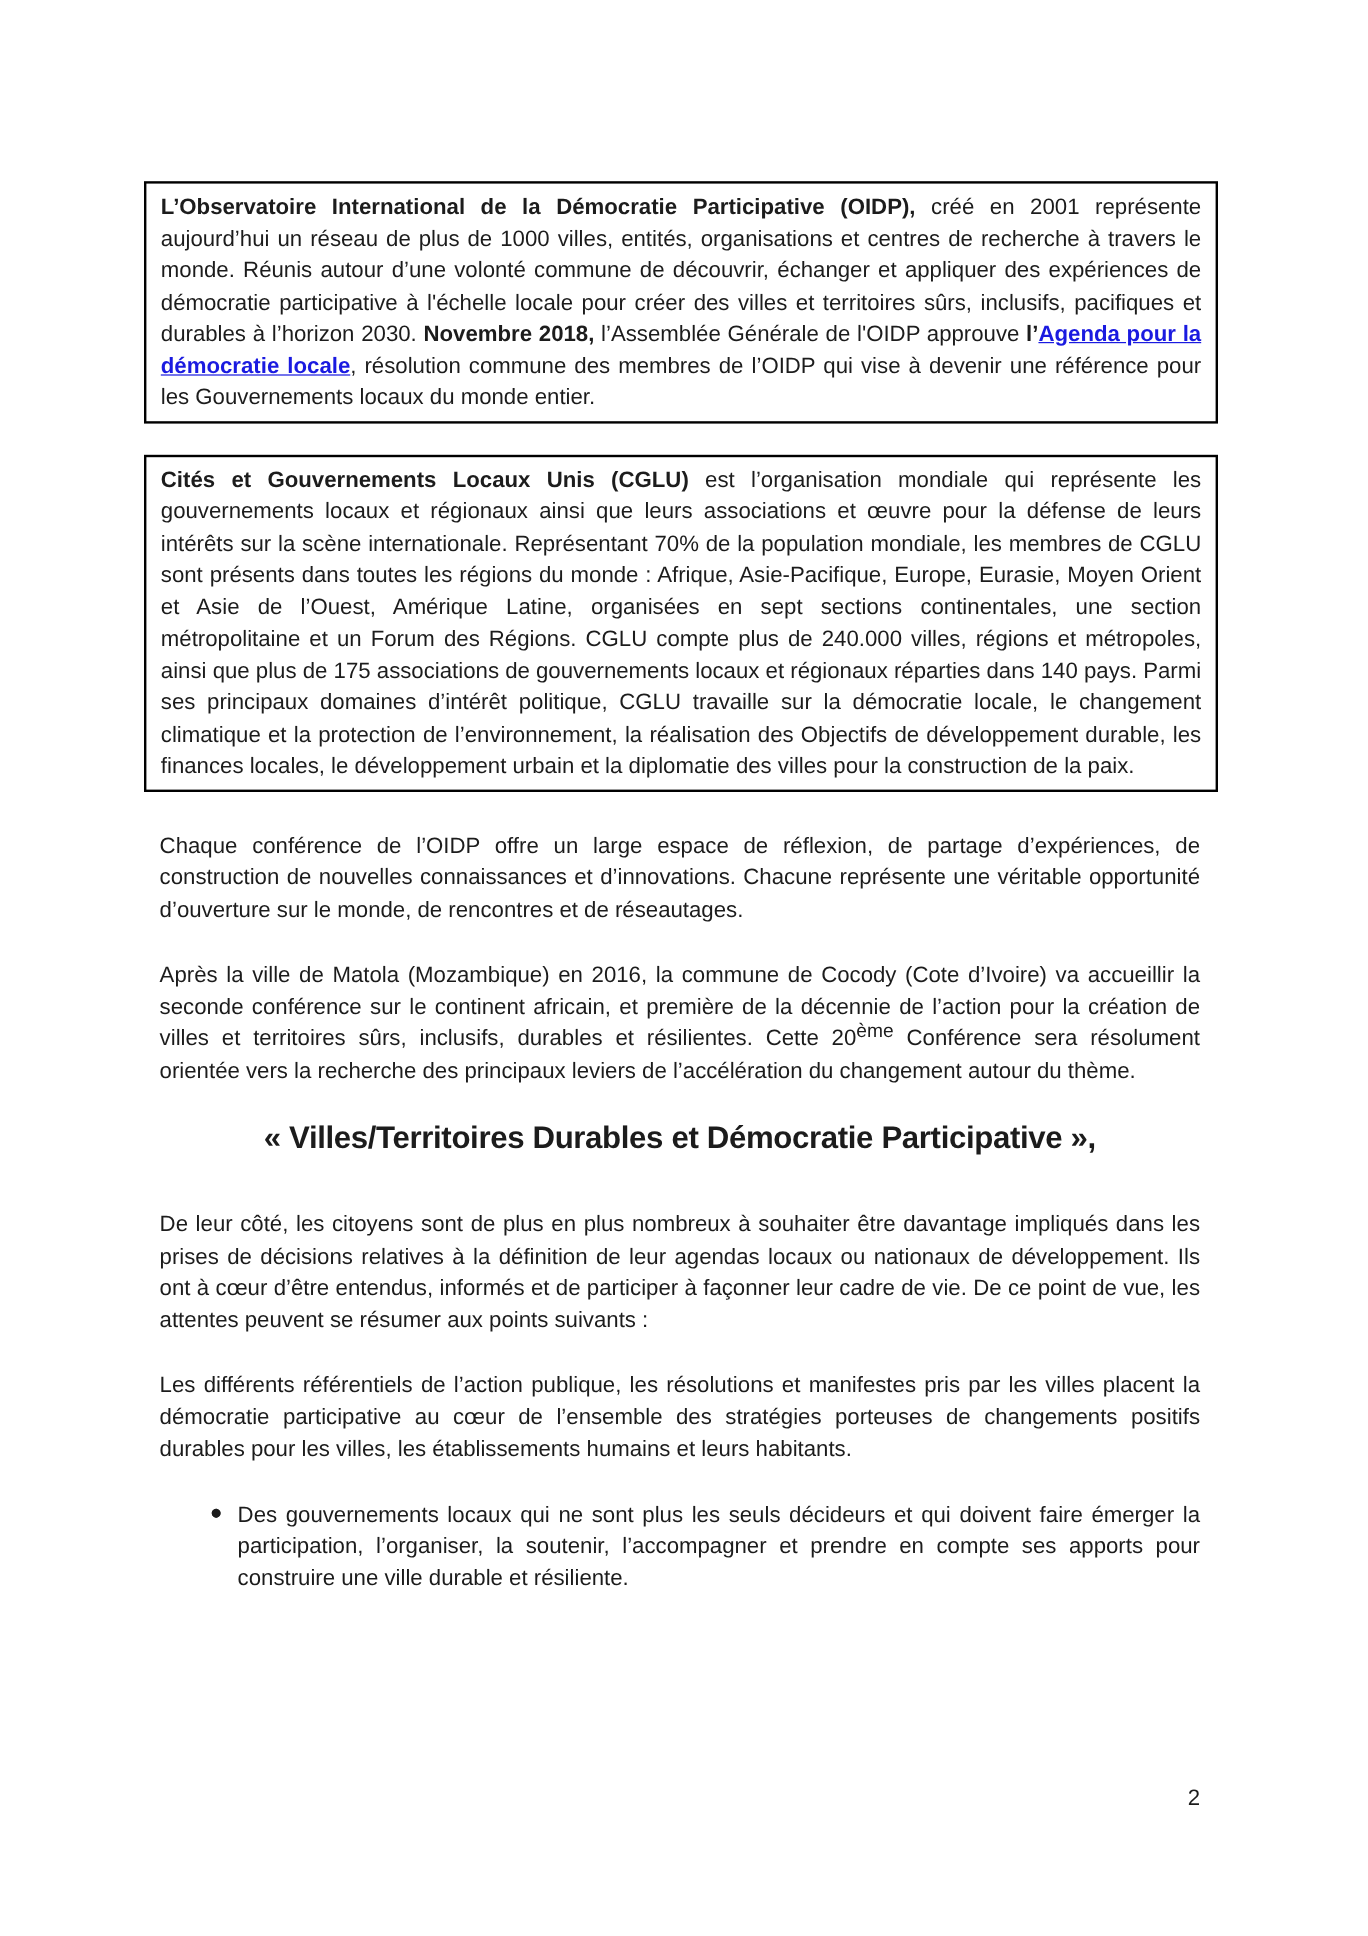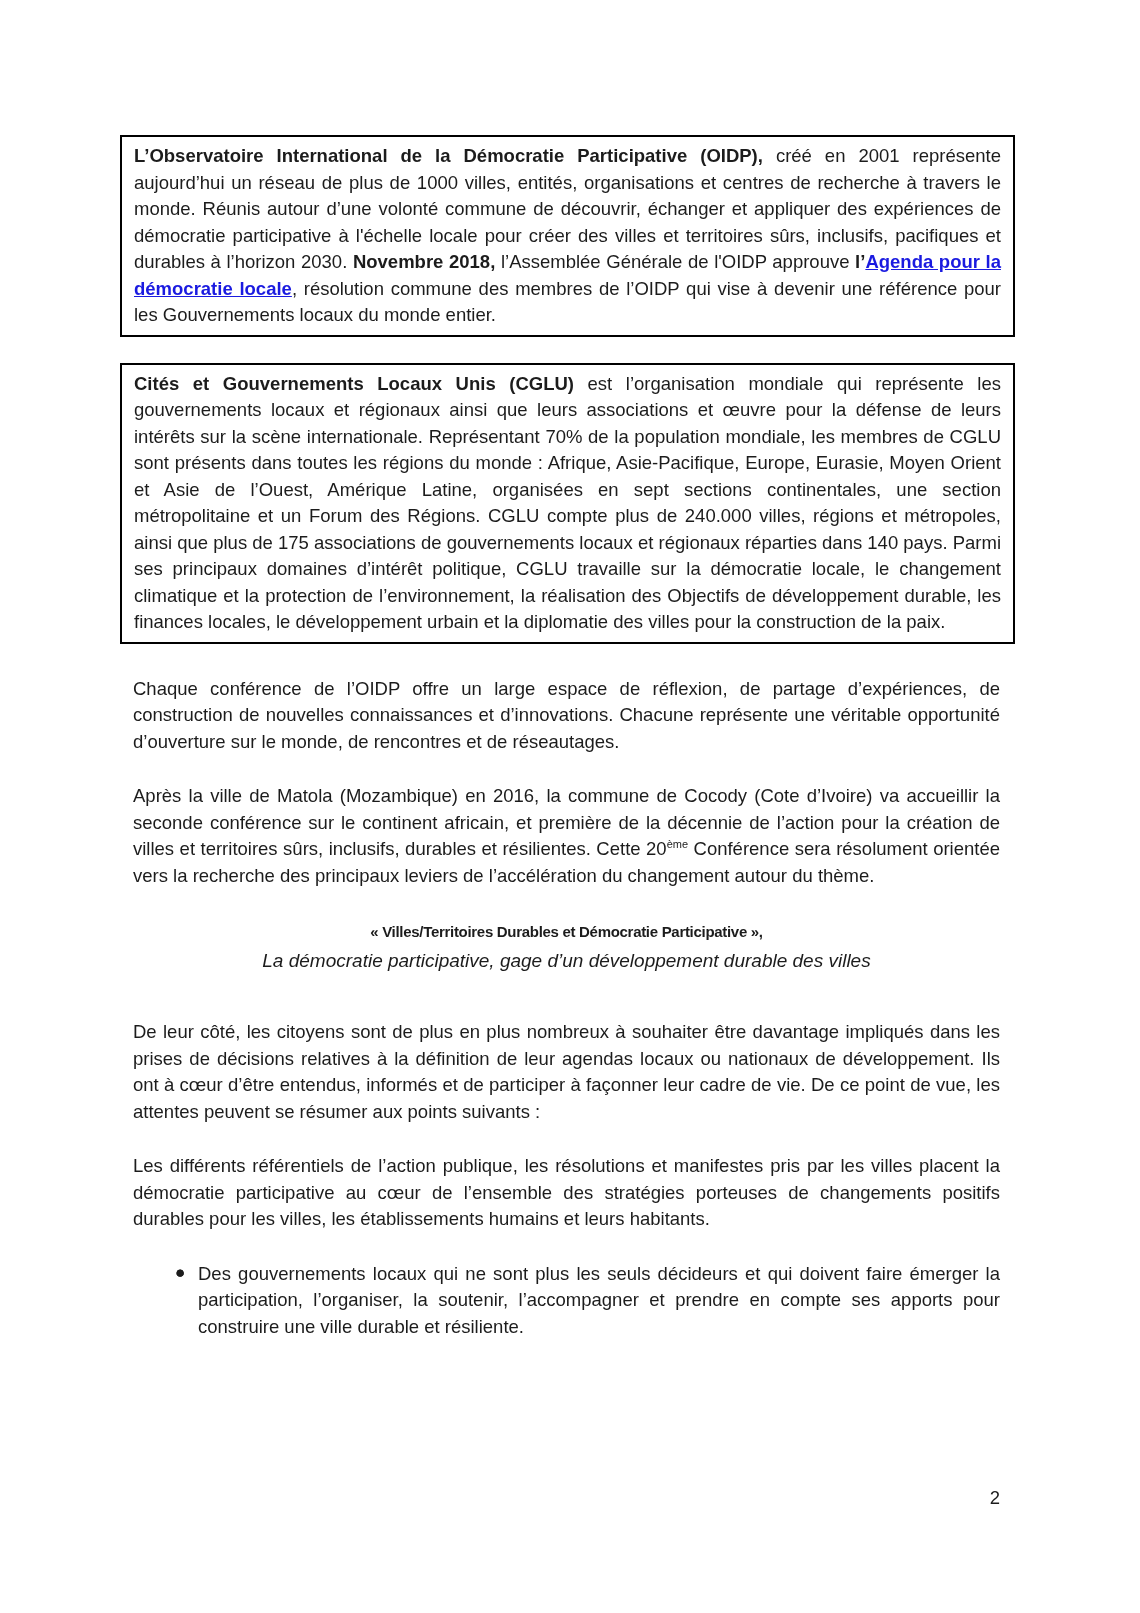--- a/index.html
+++ b/index.html
@@ -15,21 +15,21 @@
     font-family: "Liberation Sans", sans-serif;
     color: #1c1c1c;
     overflow: hidden;
   }
   .content {
     padding: 135px 140px 0 133px;
   }
   .box {
     border: 2px solid #000000;
     padding: 6px 12px;
-    margin: 0 -15px 26px -13px;
+    margin: 16px -15px 26px -13px;
     text-align: justify;
   }
   .box:nth-of-type(2) {
     margin-bottom: 32px;
   }
   .box p {
     margin: 0;
   }
   p, li {
     font-size: 18.5px;
@@ -44,21 +44,21 @@
     color: #1a1ae0;
     font-weight: bold;
     text-decoration: underline;
     cursor: pointer;
   }
   .heading-block {
     margin: 22px 0 44px 0;
     text-align: center;
   }
   .heading-title {
-    font-size: 15px;
+    font-size: 26px;
     font-weight: bold;
     line-height: 30px;
     letter-spacing: -0.3px;
   }
   .heading-subtitle {
     font-size: 19px;
     font-style: italic;
     line-height: 28px;
   }
   ul.bullet-list {
@@ -79,21 +79,21 @@
     font-size: 17px;
   }
   .page-number {
     position: absolute;
     top: 1487px;
     right: 140px;
     font-size: 18.5px;
     color: #1c1c1c;
   }
   sup {
-    font-size: 11px;
+    font-size: 16px;
     line-height: 0;
   }
 </style>
 </head>
 <body>
 
 <div class="page">
   <div class="content">
 
     <div class="box">
@@ -103,21 +103,20 @@
     <div class="box">
       <p><b>Cités et Gouvernements Locaux Unis (CGLU)</b><span> est l’organisation mondiale qui représente les gouvernements locaux et régionaux ainsi que leurs associations et œuvre pour la défense de leurs intérêts sur la scène internationale. Représentant 70% de la population mondiale, les membres de CGLU sont présents dans toutes les régions du monde : Afrique, Asie-Pacifique, Europe, Eurasie, Moyen Orient et Asie de l’Ouest, Amérique Latine, organisées en sept sections continentales, une section métropolitaine et un Forum des Régions. CGLU compte plus de 240.000 villes, régions et métropoles, ainsi que plus de 175 associations de gouvernements locaux et régionaux réparties dans 140 pays. Parmi ses principaux domaines d’intérêt politique, CGLU travaille sur la démocratie locale, le changement climatique et la protection de l’environnement, la réalisation des Objectifs de développement durable, les finances locales, le développement urbain et la diplomatie des villes pour la construction de la paix.</span></p>
     </div>
 
     <p>Chaque conférence de l’OIDP offre un large espace de réflexion, de partage d’expériences, de construction de nouvelles connaissances et d’innovations. Chacune représente une véritable opportunité d’ouverture sur le monde, de rencontres et de réseautages.</p>
 
     <p><span>Après la ville de Matola (Mozambique) en 2016, la commune de Cocody (Cote d’Ivoire) va accueillir la seconde conférence sur le continent africain, et première de la décennie de l’action pour la création de villes et territoires sûrs, inclusifs, durables et résilientes. Cette 20</span><sup>ème</sup><span> Conférence sera résolument orientée vers la recherche des principaux leviers de l’accélération du changement autour du thème.</span></p>
 
     <div class="heading-block">
       <div class="heading-title">« Villes/Territoires Durables et Démocratie Participative »,</div>
-      <div class="heading-subtitle">La démocratie participative, gage d’un développement durable des villes</div>
     </div>
 
     <p>De leur côté, les citoyens sont de plus en plus nombreux à souhaiter être davantage impliqués dans les prises de décisions relatives à la définition de leur agendas locaux ou nationaux de développement. Ils ont à cœur d’être entendus, informés et de participer à façonner leur cadre de vie. De ce point de vue, les attentes peuvent se résumer aux points suivants :</p>
 
     <p>Les différents référentiels de l’action publique, les résolutions et manifestes pris par les villes placent la démocratie participative au cœur de l’ensemble des stratégies porteuses de changements positifs durables pour les villes, les établissements humains et leurs habitants.</p>
 
     <ul class="bullet-list">
       <li><span class="bullet-dot">●</span></li>
       <li><span class="bullet-dot">●</span><span>Des gouvernements locaux qui ne sont plus les seuls décideurs et qui doivent faire émerger la participation, l’organiser, la soutenir, l’accompagner et prendre en compte ses apports pour construire une ville durable et résiliente.</span></li>
     </ul>

